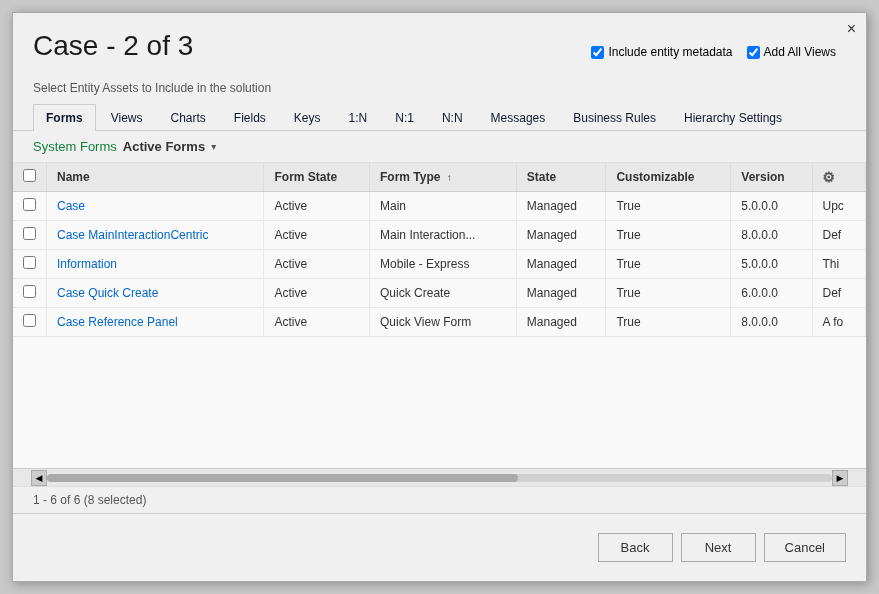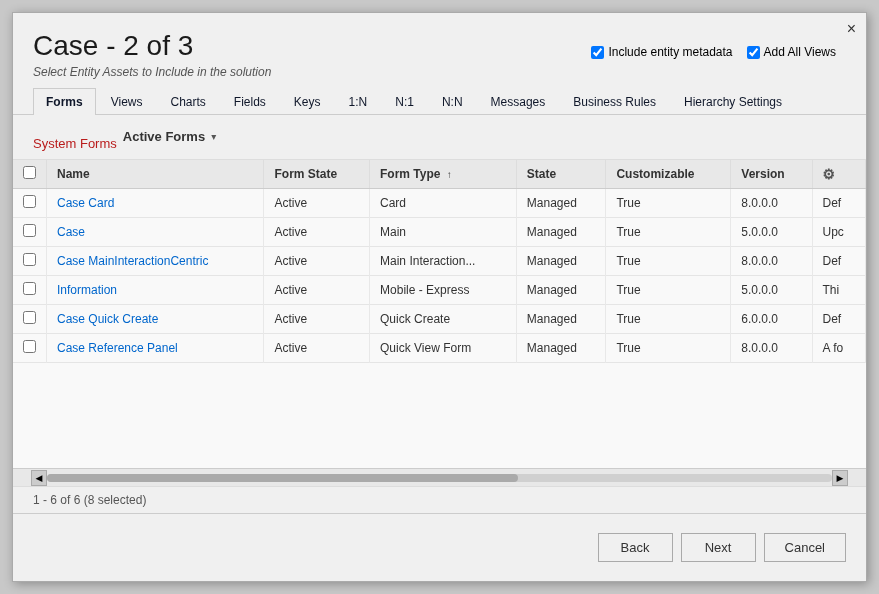--- a/index.html
+++ b/index.html
@@ -41,22 +41,21 @@
     }
     .dialog-title {
       font-size: 28px;
       font-weight: 300;
       color: #1a1a1a;
       line-height: 1.2;
     }
     .dialog-subtitle {
       font-size: 12px;
       color: #555;
-      margin-top: 2px;
-      font-style: italic;
+      margin-top: 18px;
     }
     .header-checkboxes {
       position: absolute;
       top: 32px;
       right: 30px;
       display: flex;
       align-items: center;
       gap: 14px;
       font-size: 12px;
     }
@@ -101,23 +100,22 @@
       padding: 8px 20px;
       font-size: 13px;
       color: #333;
       background: #f0f0f0;
       border-bottom: 1px solid #ddd;
       display: flex;
       align-items: center;
       gap: 6px;
     }
     .system-forms-header .section-label {
-      color: #b91c1c;
+      color: #15803d;
       font-weight: normal;
-      margin-top: 13px;
     }
     .system-forms-header .active-forms {
       color: #333;
       font-weight: 600;
     }
     .dropdown-arrow {
       color: #555;
       font-size: 10px;
     }
     .table-container {
@@ -293,30 +291,20 @@
             <th>Form Type <span class="sort-arrow">↑</span></th>
             <th>State</th>
             <th>Customizable</th>
             <th>Version</th>
             <th><span class="gear-icon">⚙</span></th>
           </tr>
         </thead>
         <tbody id="table-body">
             <tr>
               <td><input type="checkbox" style=""></td>
-              <td><a class="entity-link">Case Card</a></td>
-              <td>Active</td>
-              <td>Card</td>
-              <td>Managed</td>
-              <td>True</td>
-              <td>8.0.0.0</td>
-              <td>Def</td>
-            </tr>
-            <tr>
-              <td><input type="checkbox" style=""></td>
               <td><a class="entity-link">Case</a></td>
               <td>Active</td>
               <td>Main</td>
               <td>Managed</td>
               <td>True</td>
               <td>5.0.0.0</td>
               <td>Upc</td>
             </tr>
             <tr>
               <td><input type="checkbox" style=""></td>

